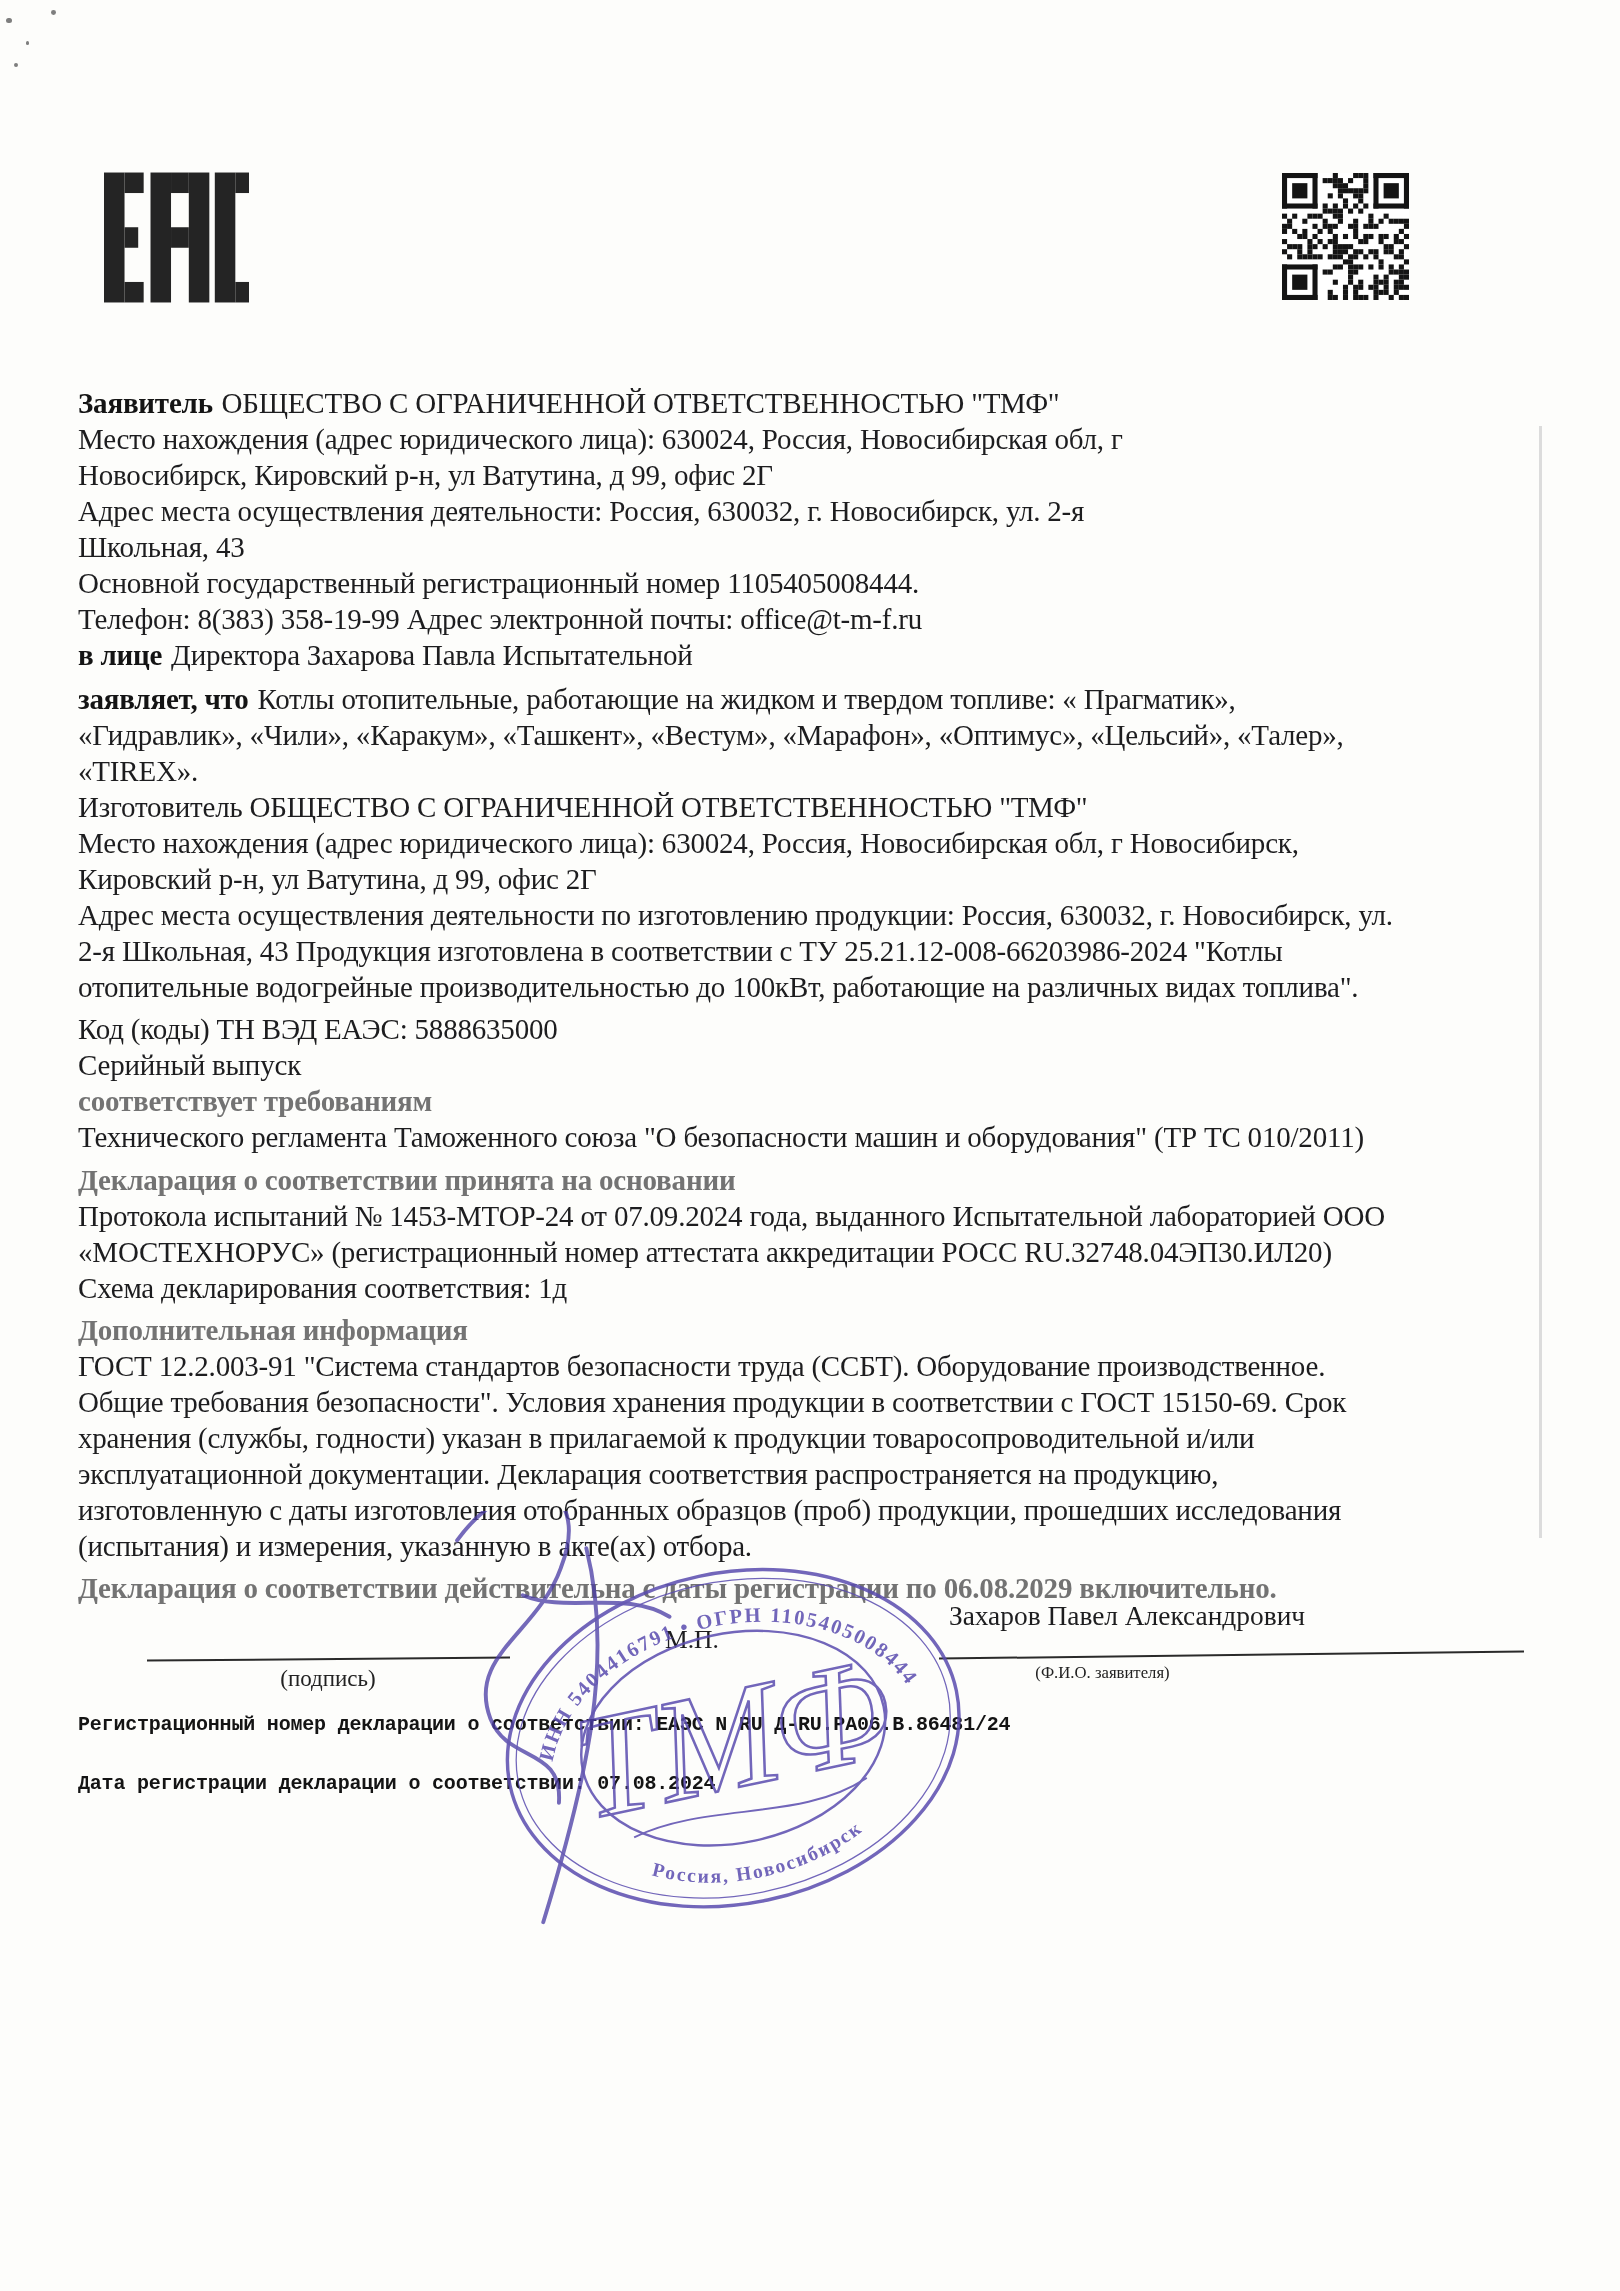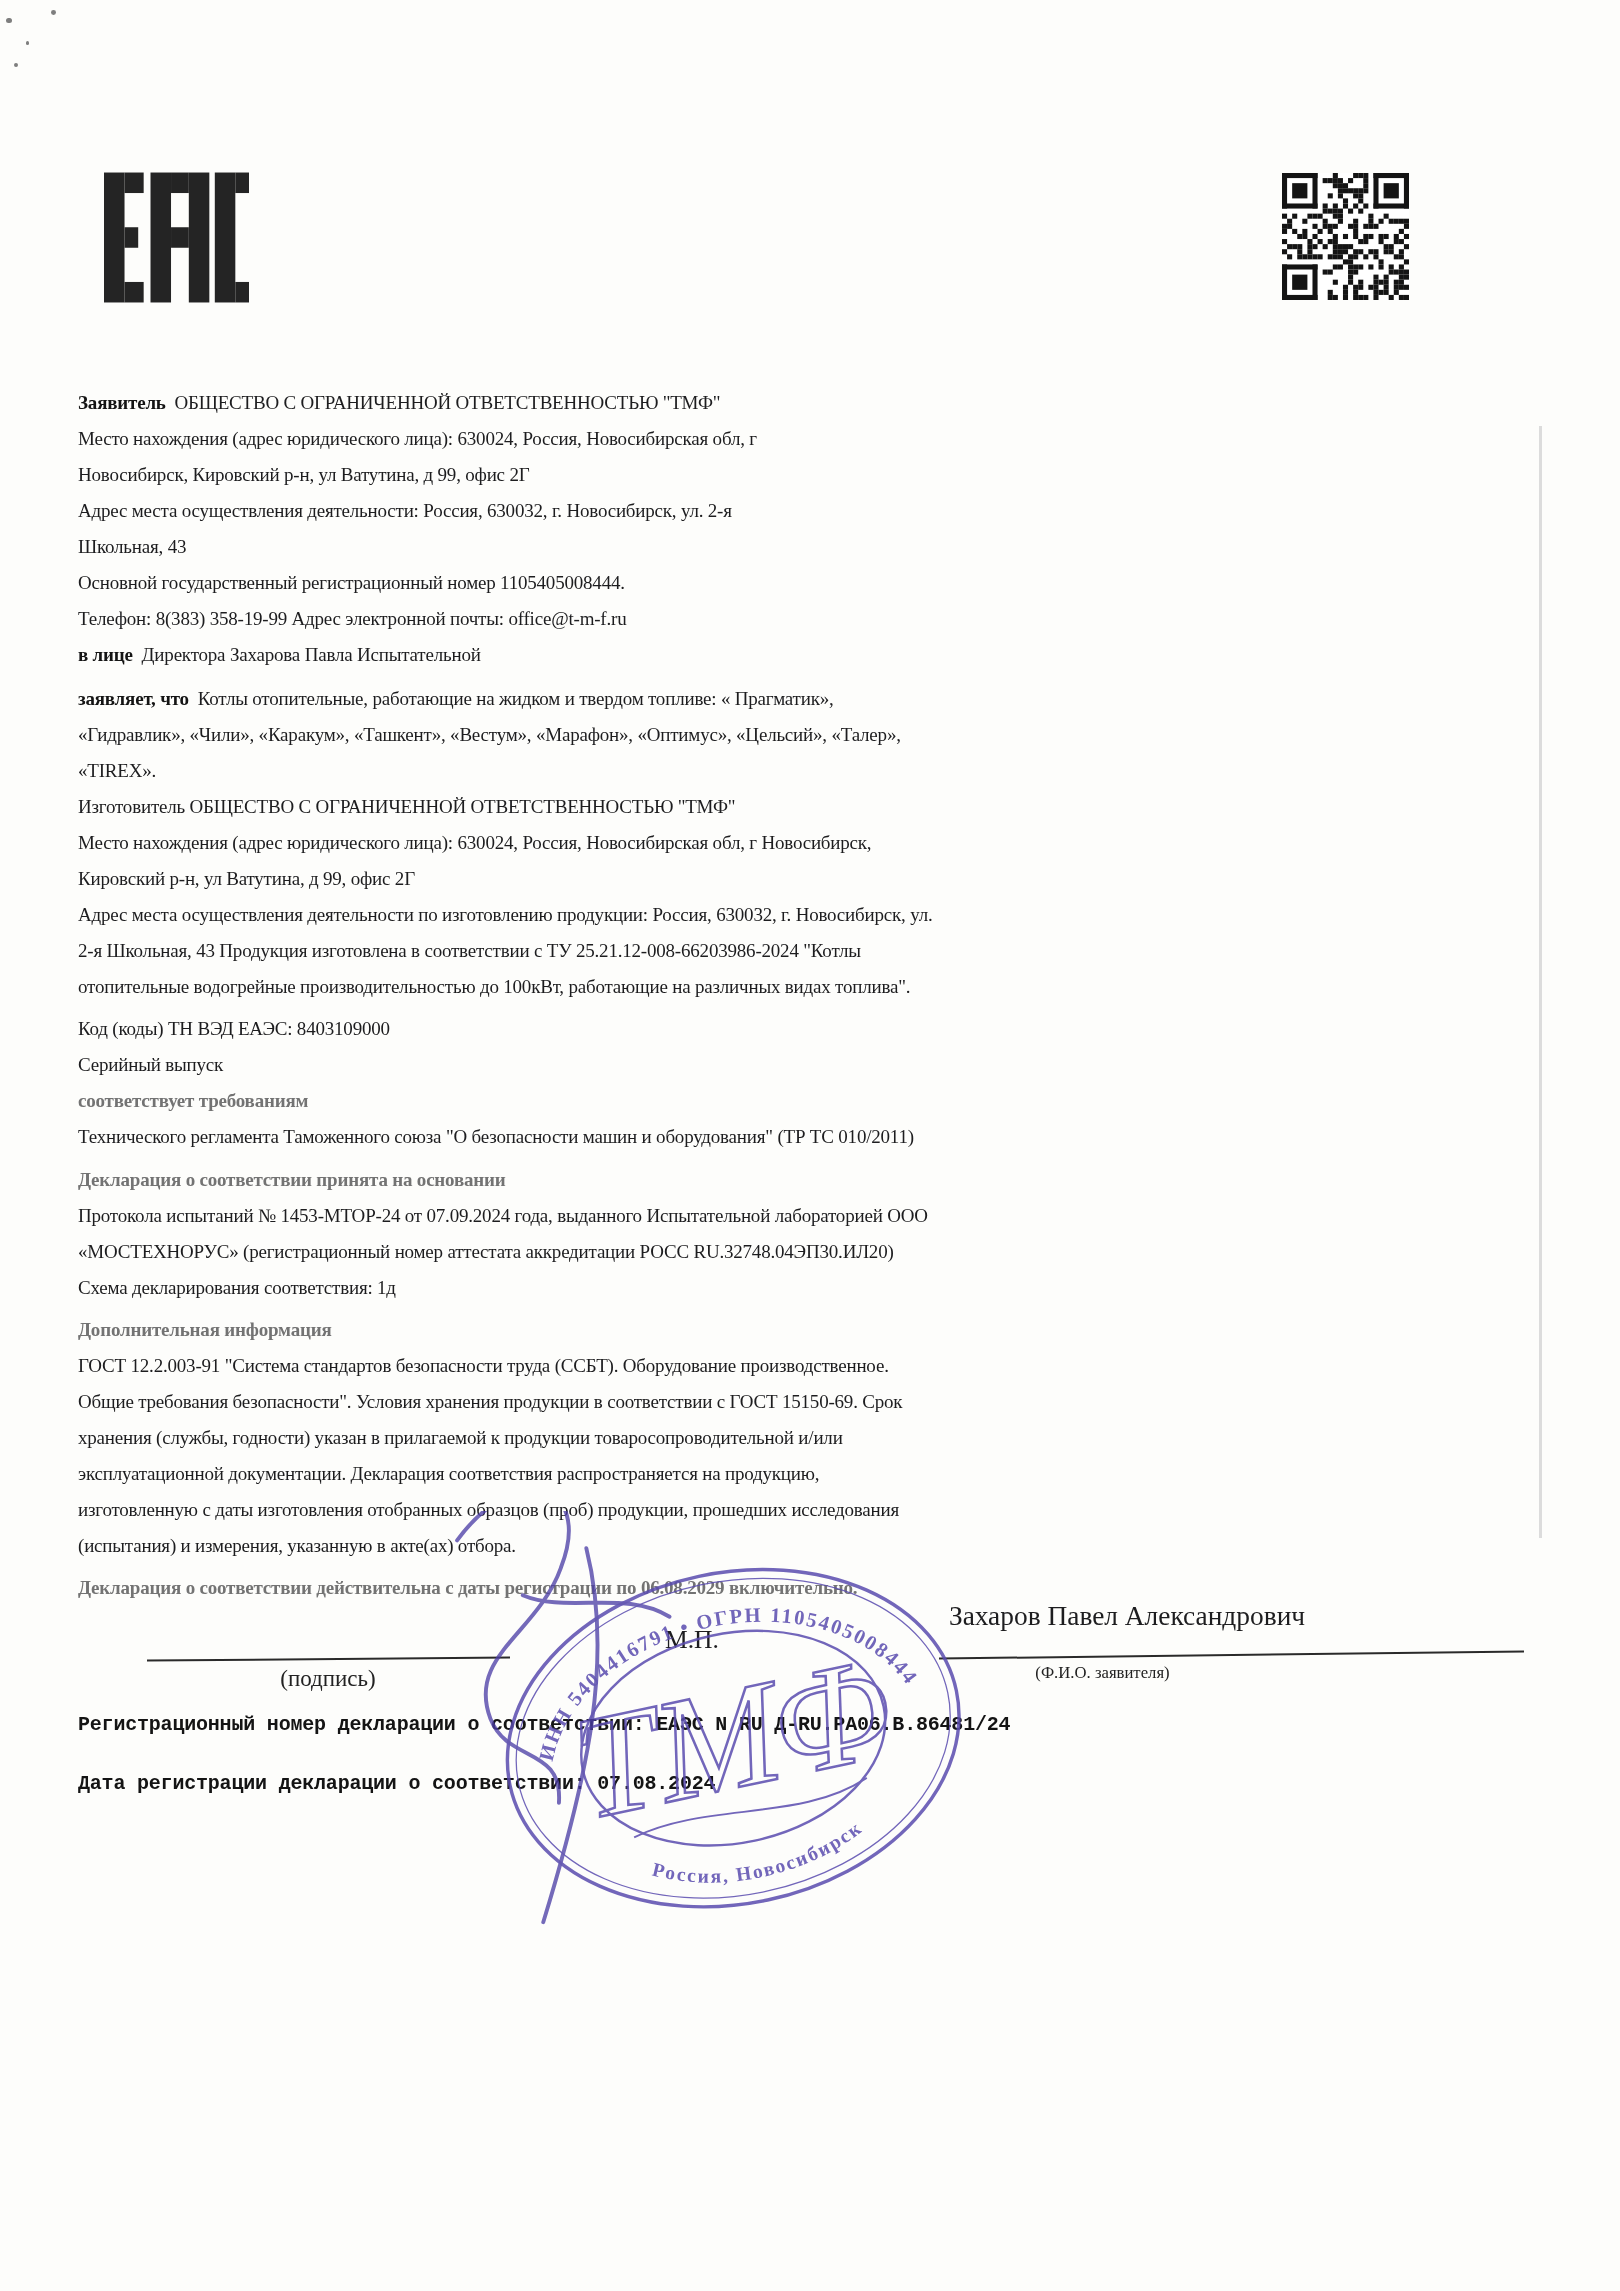--- a/index.html
+++ b/index.html
@@ -10,21 +10,21 @@
   }
   
   .eac{position:absolute;left:104px;top:169px;}
   .hdr-title{
     position:absolute;left:421px;top:176px;width:686px;text-align:center;
     font-family:"Liberation Sans","DejaVu Sans",sans-serif;font-weight:bold;
     font-size:29px;line-height:37px;color:#161616;letter-spacing:0.4px;
   }
   .qr{position:absolute;left:1282px;top:173px;}
   
-  .body-text{position:absolute;left:78px;top:385px;width:1467px;font-size:19px;line-height:36px;letter-spacing:-0.2px;}
+  .body-text{position:absolute;left:78px;top:385px;width:1467px;font-size:29px;line-height:36px;letter-spacing:-0.2px;}
   .para{margin:0;white-space:pre-line;}
   .para.b{font-weight:bold;color:#737373;}
   .lbl{font-weight:bold;color:#141414;}
   .lbl:not(:empty){margin-right:8.8px;}
   .g6{margin-top:5.9px;}
   .g8{margin-top:7.8px;}
   
   .mp{position:absolute;left:665px;top:1625px;font-size:25.5px;}
   .fio-name{position:absolute;left:882px;top:1601px;width:490px;text-align:center;font-size:27.4px;}
   .sigline{position:absolute;height:0;border-top:2.9px solid #2a2a2a;}
@@ -297,21 +297,21 @@
     <p class="para"><span class="lbl">в лице</span><span>Директора Захарова Павла Испытательной</span></p>
     <p class="para g8"><span class="lbl">заявляет, что</span><span>Котлы отопительные, работающие на жидком и твердом топливе: « Прагматик»,
 «Гидравлик», «Чили», «Каракум», «Ташкент», «Вестум», «Марафон», «Оптимус», «Цельсий», «Талер»,
 «TIREX».</span></p>
     <p class="para"><span class="lbl"></span><span>Изготовитель ОБЩЕСТВО С ОГРАНИЧЕННОЙ ОТВЕТСТВЕННОСТЬЮ "ТМФ"</span></p>
     <p class="para"><span class="lbl"></span><span>Место нахождения (адрес юридического лица): 630024, Россия, Новосибирская обл, г Новосибирск,
 Кировский р-н, ул Ватутина, д 99, офис 2Г</span></p>
     <p class="para"><span class="lbl"></span><span>Адрес места осуществления деятельности по изготовлению продукции: Россия, 630032, г. Новосибирск, ул.
 2-я Школьная, 43 Продукция изготовлена в соответствии с ТУ 25.21.12-008-66203986-2024 "Котлы
 отопительные водогрейные производительностью до 100кВт, работающие на различных видах топлива".</span></p>
-    <p class="para g6"><span class="lbl"></span><span>Код (коды) ТН ВЭД ЕАЭС: 8403109000</span></p>
+    <p class="para g6"><span class="lbl"></span><span>Код (коды) ТН ВЭД ЕАЭС: 5888635000</span></p>
     <p class="para"><span class="lbl"></span><span>Серийный выпуск</span></p>
     <p class="para b"><span>соответствует требованиям</span></p>
     <p class="para"><span class="lbl"></span><span>Технического регламента Таможенного союза "О безопасности машин и оборудования" (ТР ТС 010/2011)</span></p>
     <p class="para b g8"><span>Декларация о соответствии принята на основании</span></p>
     <p class="para"><span class="lbl"></span><span>Протокола испытаний № 1453-МТОР-24 от 07.09.2024 года, выданного Испытательной лабораторией ООО
 «МОСТЕХНОРУС» (регистрационный номер аттестата аккредитации РОСС RU.32748.04ЭП30.ИЛ20)</span></p>
     <p class="para"><span class="lbl"></span><span>Схема декларирования соответствия: 1д</span></p>
     <p class="para b g6"><span>Дополнительная информация</span></p>
     <p class="para"><span class="lbl"></span><span>ГОСТ 12.2.003-91 "Система стандартов безопасности труда (ССБТ). Оборудование производственное.
 Общие требования безопасности". Условия хранения продукции в соответствии с ГОСТ 15150-69. Срок

